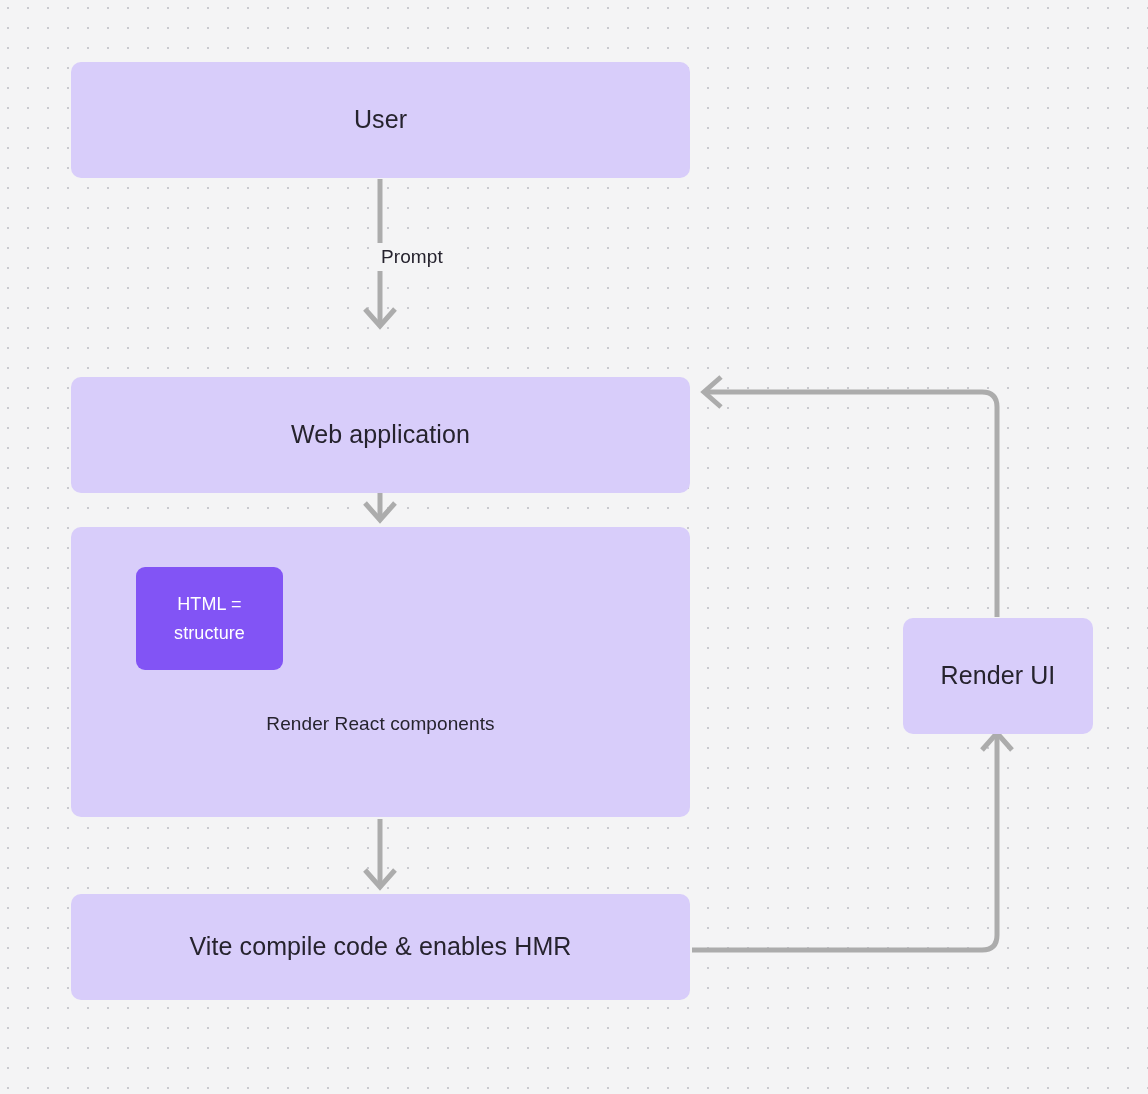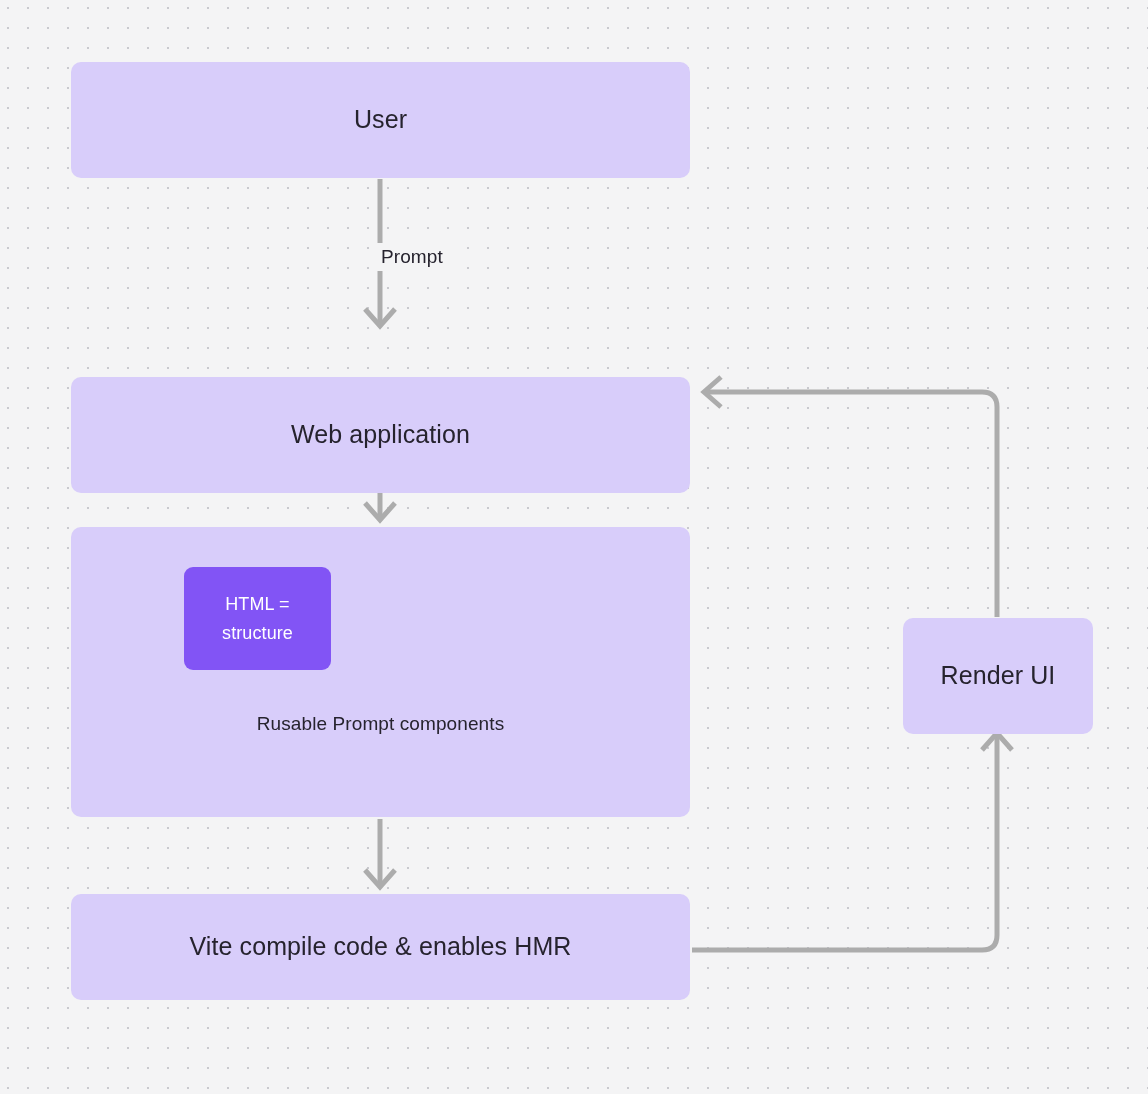--- a/index.html
+++ b/index.html
@@ -43,21 +43,20 @@
     letter-spacing: 0.1px;
   }
 
   .node-inner {
     background: #8254f5;
     color: #ffffff;
     font-size: 18px;
     line-height: 1.6;
     border-radius: 9px;
     letter-spacing: 0.1px;
-    margin-left: 48px;
   }
 
   
   #node-user       { left: 71px;  top: 62px;  width: 619px; height: 116px; }
   #node-webapp     { left: 71px;  top: 333px; width: 619px; height: 116px; margin-top: 44px; }
   #node-components { left: 71px;  top: 527px; width: 619px; height: 290px;
                      align-items: flex-start; justify-content: flex-start; }
   #node-vite       { left: 71px;  top: 894px; width: 619px; height: 106px; }
   #node-render     { left: 903px; top: 618px; width: 190px; height: 116px; }
 
@@ -151,21 +150,21 @@
 
   <div class="node node-inner" id="inner-html">
     <span>
       <span>HTML =</span><br>
       <span>structure</span>
     </span>
   </div>
 
 
 
-  <div id="label-components">Rusable Prompt components</div>
+  <div id="label-components">Render React components</div>
 
   <div class="node node-outer" id="node-vite">
     <span>Vite compile code &amp; enables HMR</span>
   </div>
 
   <div class="node node-outer" id="node-render">
     <span>Render UI</span>
   </div>
 
 </div>

